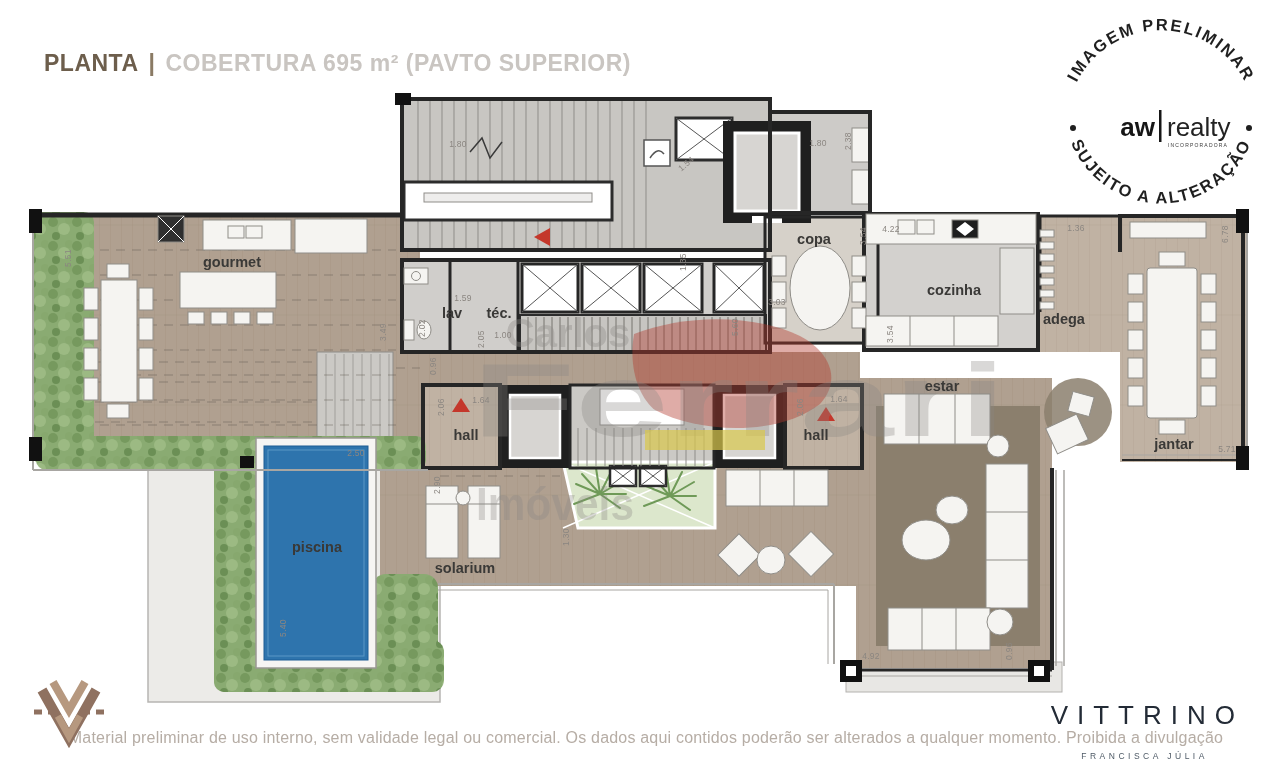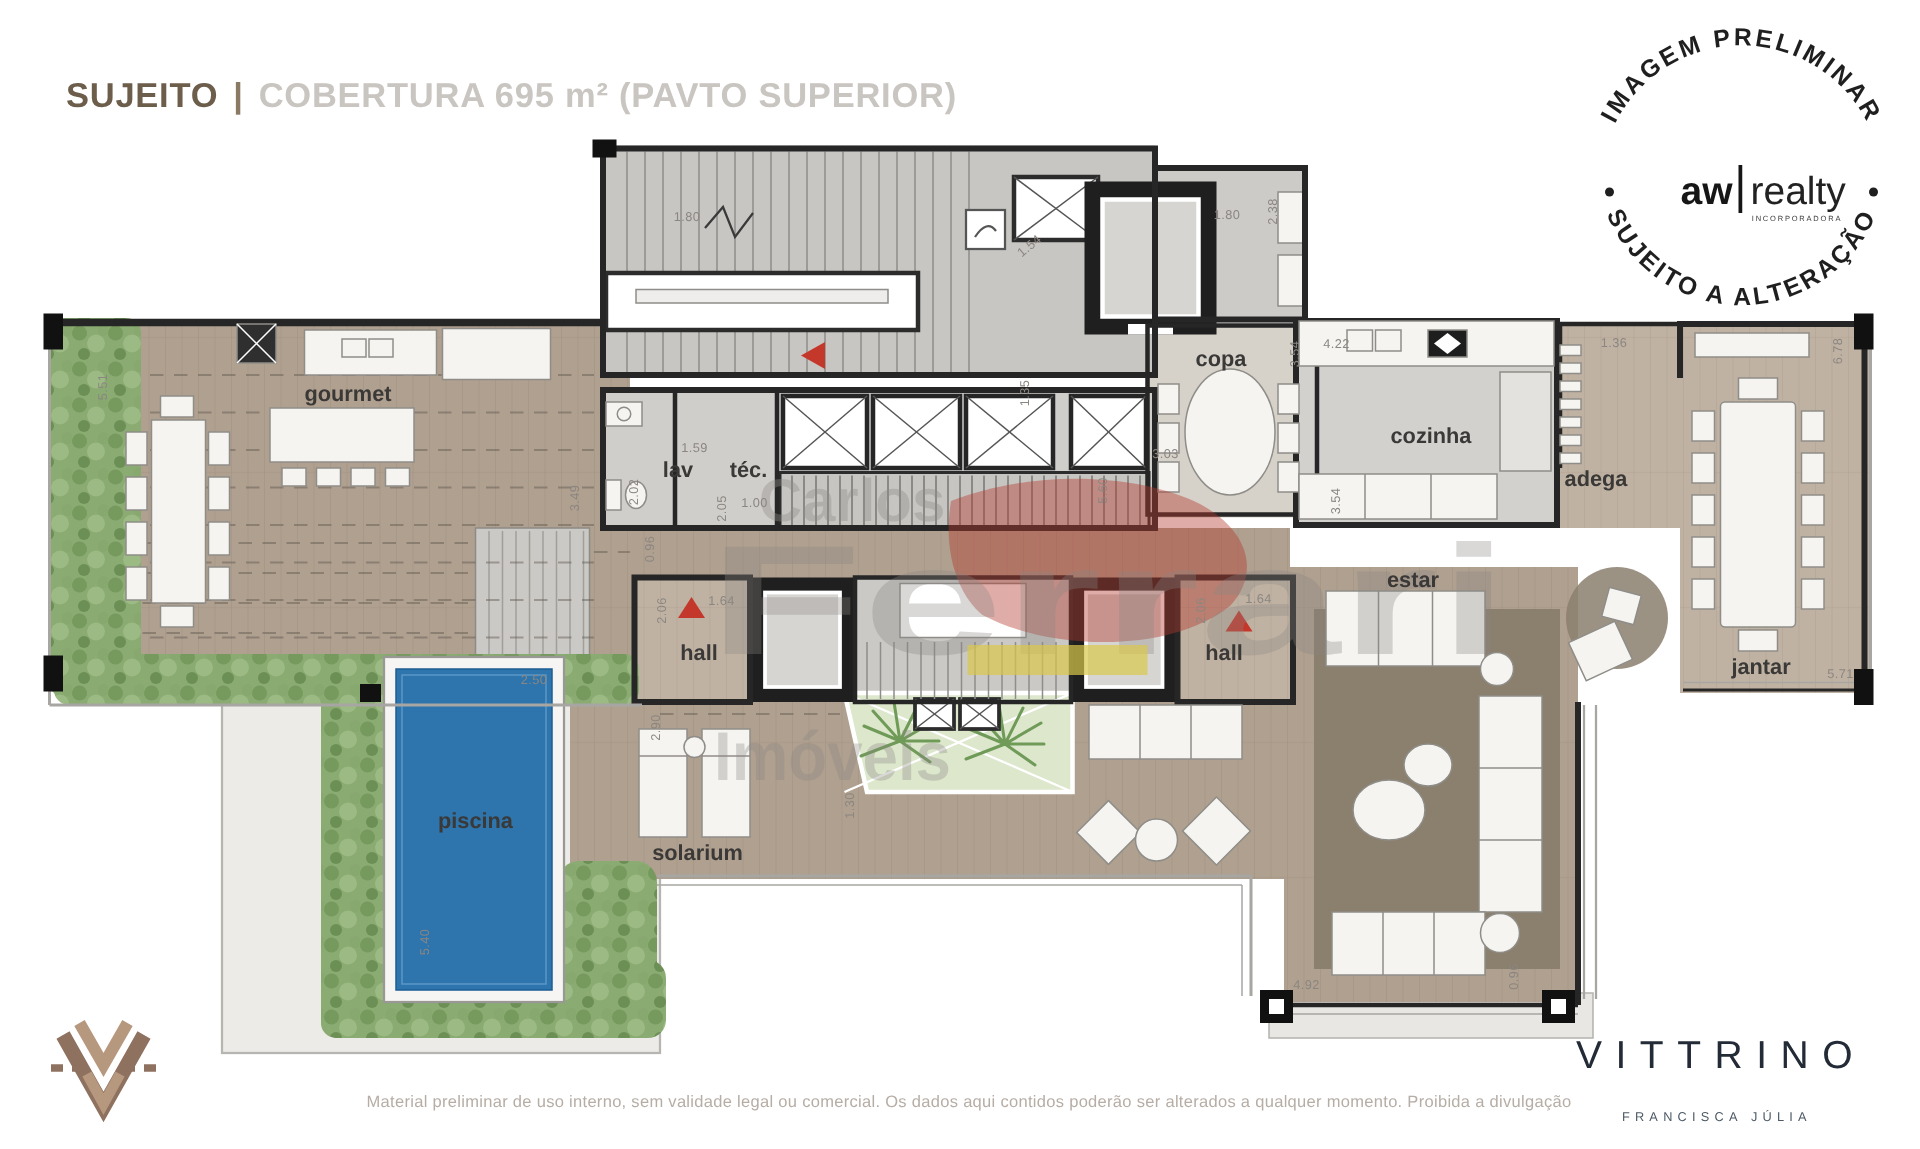--- a/index.html
+++ b/index.html
@@ -22,23 +22,23 @@
   .room-label{font-family:"Liberation Sans",sans-serif;font-size:14.5px;font-weight:bold;
               fill:#3a3937;text-anchor:middle;}
   .dim-label{font-family:"Liberation Sans",sans-serif;font-size:8.5px;fill:#8b8681;
              text-anchor:middle;letter-spacing:.3px;}
   
   .wm-small{font-size:40px;font-weight:bold;fill:#8f8c89;opacity:.38;text-anchor:middle;}
   .wm-big{font-size:104px;font-weight:bold;fill:#8a8784;opacity:.32;}
   .wm-mid{font-size:46px;font-weight:bold;fill:#8a8784;opacity:.32;}
   
   .disclaimer{position:absolute;left:12px;right:0;top:729px;text-align:center;
-              font-size:11px;color:#b6ada5;letter-spacing:.2px;}
+              font-size:16px;color:#b6ada5;letter-spacing:.2px;}
   .vittrino{position:absolute;right:36px;top:688px;text-align:center;color:#232b36;}
-  .vittrino .vt{font-size:26px;letter-spacing:9px;font-weight:500;padding-left:9px;}
+  .vittrino .vt{font-size:26px;letter-spacing:9px;font-weight:500;padding-left:9px;margin-top:12px;}
   .vittrino .vts{font-size:8.5px;letter-spacing:3.5px;color:#4e5a66;margin-top:20px;padding-left:3.5px;}
   .monogram{position:absolute;left:22px;top:660px;width:95px;height:95px;}
 </style>
 </head>
 <body>
 
 <div class="stage">
 
 <svg id="plan-svg" width="1280" height="766" viewBox="0 0 1280 766">
   <defs>
@@ -479,21 +479,21 @@
         <text x="440" y="485" class="dim-label" transform="rotate(-90 440 485)">2.90</text>
         <text x="569" y="537" class="dim-label" transform="rotate(-90 569 537)">1.30</text>
         <text x="356" y="456" class="dim-label">2.50</text>
         <text x="286" y="628" class="dim-label" transform="rotate(-90 286 628)">5.40</text>
         <text x="871" y="659" class="dim-label">4.92</text>
         <text x="1012" y="651" class="dim-label" transform="rotate(-90 1012 651)">0.96</text>
       </g>
 </svg>
 
 <div class="title">
-  <span class="t1">SUJEITO</span>
+  <span class="t1">PLANTA</span>
   <span class="sep">|</span>
   <span class="t2">COBERTURA 695 m² (PAVTO SUPERIOR)</span>
 </div>
 
 <svg class="badge" viewBox="0 0 230 230">
   <defs>
     <path id="arcTop" d="M 22,132 A 94,94 0 1 1 208,132"></path>
     <path id="arcBottom" d="M 20,120 A 97,97 0 0 0 210,120"></path>
   </defs>
   <text class="arc-text">

